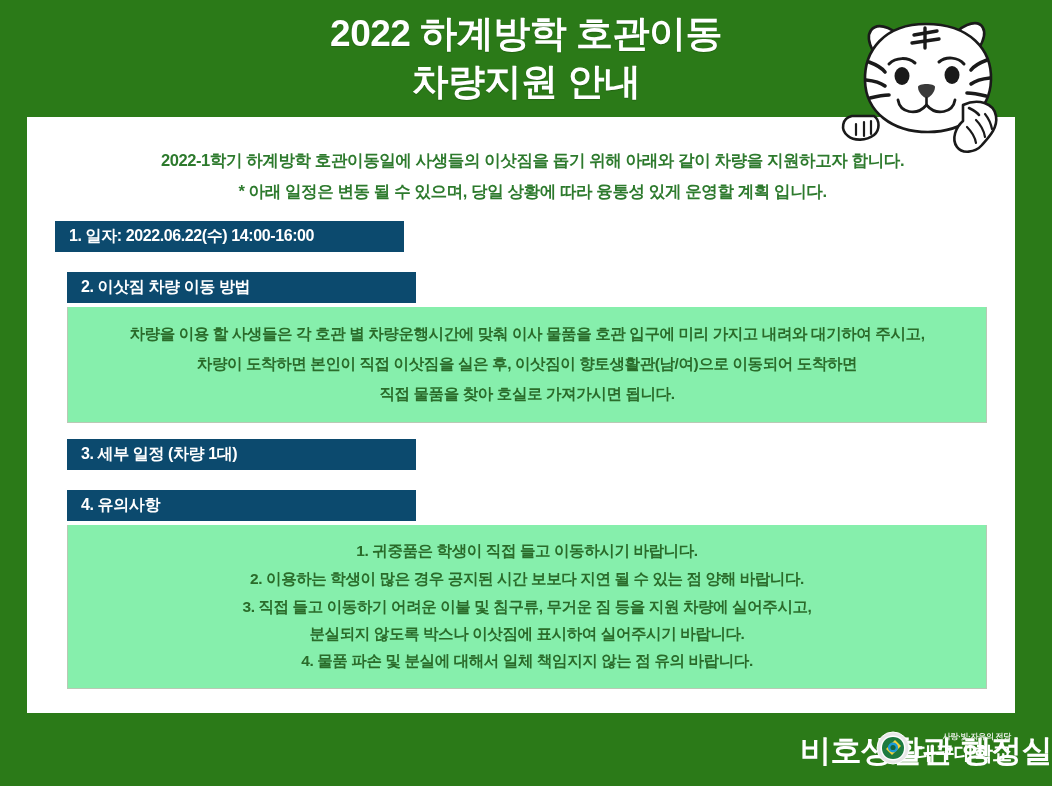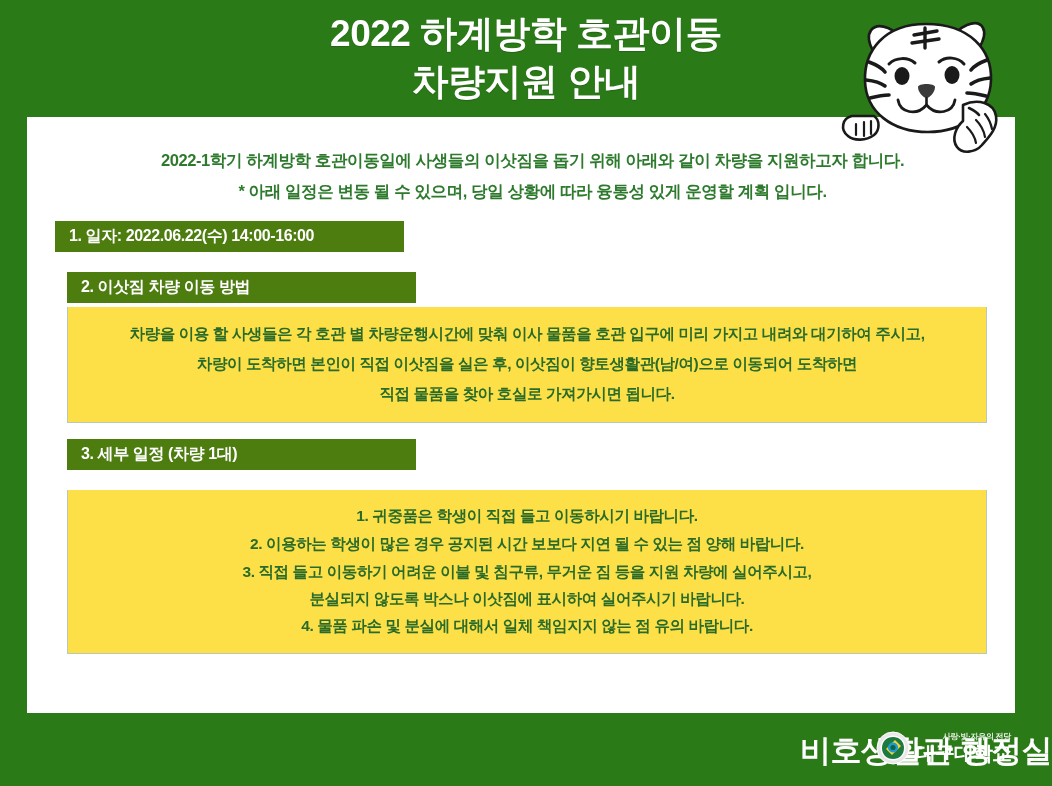--- a/index.html
+++ b/index.html
@@ -38,36 +38,36 @@
     line-height:31px; letter-spacing:-0.4px;
   }
 
   
   .section{ margin:0 28px; }
   .sec-gap-1{ margin-top:14px; }
   .sec-gap{ margin-top:16px;margin-left:40px; }
 
   .sec-head{
     display:inline-block;
-    background:#4d7c0f;
+    background:#0c4a6e;
     color:#ffffff;
     font-size:16px; font-weight:bold;
     letter-spacing:-0.4px;
     padding:5px 14px 6px 14px;
     width:349px;
     height:31px;
     line-height:20px;
     white-space:nowrap;
     overflow:hidden;
   }
 
   .sec-box{
     border:1px solid #b9c9b5;
     border-top:none;
-    background:#fde047;
+    background:#86efac;
     padding:12px 16px 13px 16px;
     text-align:center;
   }
   .sec-box.attached{ margin-top:0; }
 
   .body-line{
     color:#2a6b2a; font-size:15.5px; font-weight:bold;
     line-height:30px; letter-spacing:-0.4px;
   }
   .sched-line{
@@ -173,20 +173,21 @@
         <div class="body-line">차량이 도착하면 본인이 직접 이삿짐을 실은 후, 이삿짐이 향토생활관(남/여)으로 이동되어 도착하면</div>
         <div class="body-line">직접 물품을 찾아 호실로 가져가시면 됩니다.</div>
       </div>
     </div>
 
     <div class="section sec-gap">
       <div class="sec-head">3. 세부 일정 (차량 1대)</div>
     </div>
 
     <div class="section sec-gap">
+      <div class="sec-head">4. 유의사항</div>
       <div class="sec-box attached">
         <div class="note-line">1.  귀중품은 학생이 직접 들고 이동하시기 바랍니다.</div>
         <div class="note-line">2.  이용하는 학생이 많은 경우  공지된 시간 보보다 지연 될 수 있는 점 양해 바랍니다.</div>
         <div class="note-line">3.  직접 들고 이동하기 어려운 이불 및 침구류, 무거운 짐 등을 지원 차량에 실어주시고,</div>
         <div class="note-line note-sub">분실되지 않도록 박스나 이삿짐에 표시하여 실어주시기 바랍니다.</div>
         <div class="note-line">4. 물품 파손 및 분실에 대해서 일체 책임지지 않는 점 유의 바랍니다.</div>
       </div>
     </div>
 
   </div>

